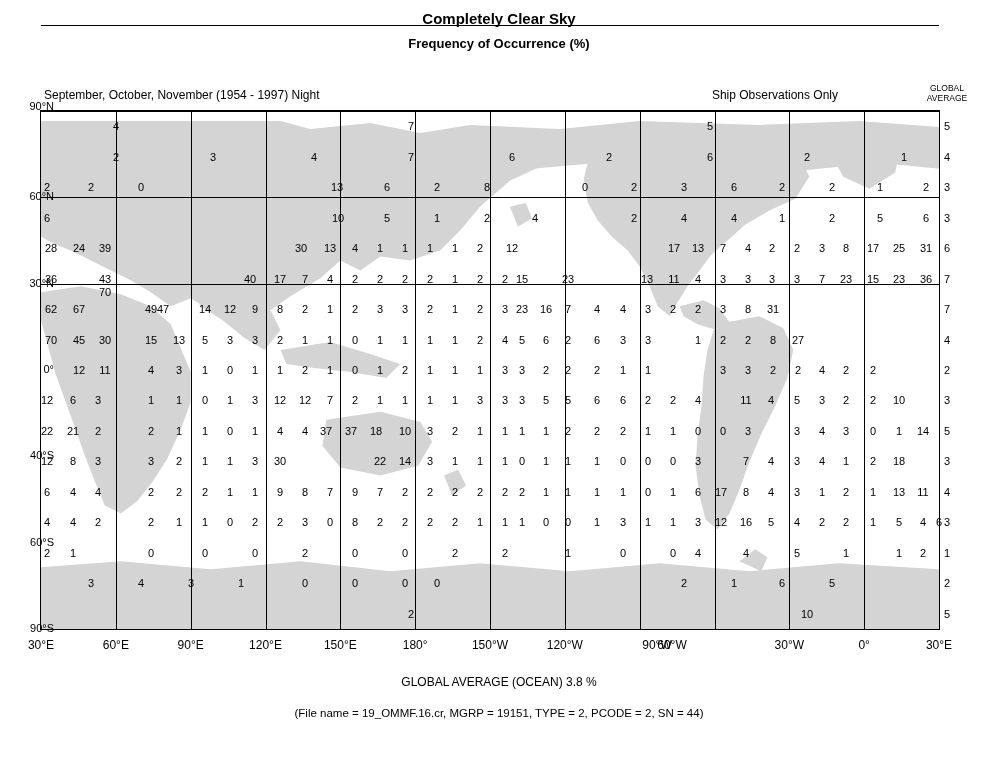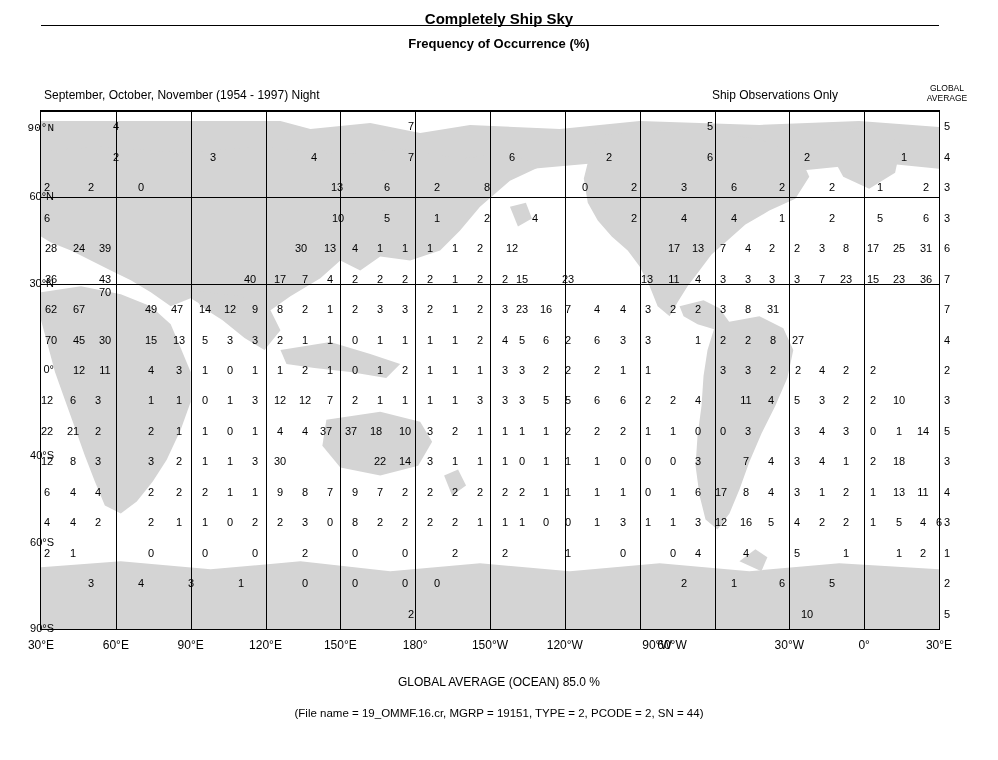--- a/index.html
+++ b/index.html
@@ -63,21 +63,21 @@
     text-align:center;font-size:12px;
   }
   .filename{
     position:absolute;left:0;right:0;top:707px;
     text-align:center;font-size:11.5px;
   }
 </style>
 </head>
 <body>
 
-<div class="title">Completely Ship Sky</div>
+<div class="title">Completely Clear Sky</div>
 <div class="subtitle">Frequency of Occurrence (%)</div>
 <div class="period">September, October, November (1954 - 1997) Night</div>
 <div class="source">Ship Observations Only</div>
 <div class="zonal-head">
   <span>GLOBAL</span><br>
   <span>AVERAGE</span>
 </div>
 
 <div id="plot">
   <svg id="landsvg" viewBox="0 0 900 520" preserveAspectRatio="none">
@@ -216,21 +216,21 @@
     <div class="cellnum" style="left: 756px; top: 167.588px;">3</div>
     <div class="cellnum" style="left: 781px; top: 167.588px;">7</div>
     <div class="cellnum" style="left: 805px; top: 167.588px;">23</div>
     <div class="cellnum" style="left: 832px; top: 167.588px;">15</div>
     <div class="cellnum" style="left: 858px; top: 167.588px;">23</div>
     <div class="cellnum" style="left: 885px; top: 167.588px;">36</div>
     <div class="cellnum" style="left: 10px; top: 198.059px;">62</div>
     <div class="cellnum" style="left: 38px; top: 198.059px;">67</div>
     <div class="cellnum" style="left: 64px; top: 181px;">70</div>
     <div class="cellnum" style="left: 110px; top: 198.059px;">49</div>
-    <div class="cellnum" style="left: 136px; top: 198.059px;">47</div>
+    <div class="cellnum" style="left: 122px; top: 198.059px;">47</div>
     <div class="cellnum" style="left: 164px; top: 198.059px;">14</div>
     <div class="cellnum" style="left: 189px; top: 198.059px;">12</div>
     <div class="cellnum" style="left: 214px; top: 198.059px;">9</div>
     <div class="cellnum" style="left: 239px; top: 198.059px;">8</div>
     <div class="cellnum" style="left: 264px; top: 198.059px;">2</div>
     <div class="cellnum" style="left: 289px; top: 198.059px;">1</div>
     <div class="cellnum" style="left: 314px; top: 198.059px;">2</div>
     <div class="cellnum" style="left: 339px; top: 198.059px;">3</div>
     <div class="cellnum" style="left: 364px; top: 198.059px;">3</div>
     <div class="cellnum" style="left: 389px; top: 198.059px;">2</div>
@@ -505,24 +505,24 @@
     <div class="cellnum" style="left: 643px; top: 472.294px;">2</div>
     <div class="cellnum" style="left: 693px; top: 472.294px;">1</div>
     <div class="cellnum" style="left: 741px; top: 472.294px;">6</div>
     <div class="cellnum" style="left: 791px; top: 472.294px;">5</div>
     <div class="cellnum" style="left: 370px; top: 502.765px;">2</div>
     <div class="cellnum" style="left: 766px; top: 502.765px;">10</div>
   </div>
 
 <div id="overlay"></div>
 
-<div class="globalavg">GLOBAL AVERAGE (OCEAN)   85.0 %</div>
+<div class="globalavg">GLOBAL AVERAGE (OCEAN)   3.8 %</div>
 <div class="filename">(File name = 19_OMMF.16.cr, MGRP = 19151, TYPE = 2, PCODE = 2, SN = 44)</div>
 
-<div class="ylab" style="top: 128px; font-family: Liberation Mono, monospace;">90°N</div>
+<div class="ylab" style="top: 106px;">90°N</div>
 <div class="ylab" style="top: 196.333px;">60°N</div>
 <div class="ylab" style="top: 282.667px;">30°N</div>
 <div class="ylab" style="top: 369px;">0°</div>
 <div class="ylab" style="top: 455.333px;">40°S</div>
 <div class="ylab" style="top: 541.667px;">60°S</div>
 <div class="ylab" style="top: 628px;">90°S</div>
 <div class="xlab" style="left: 41px;">30°E</div>
 <div class="xlab" style="left: 115.833px;">60°E</div>
 <div class="xlab" style="left: 190.667px;">90°E</div>
 <div class="xlab" style="left: 265.5px;">120°E</div>

